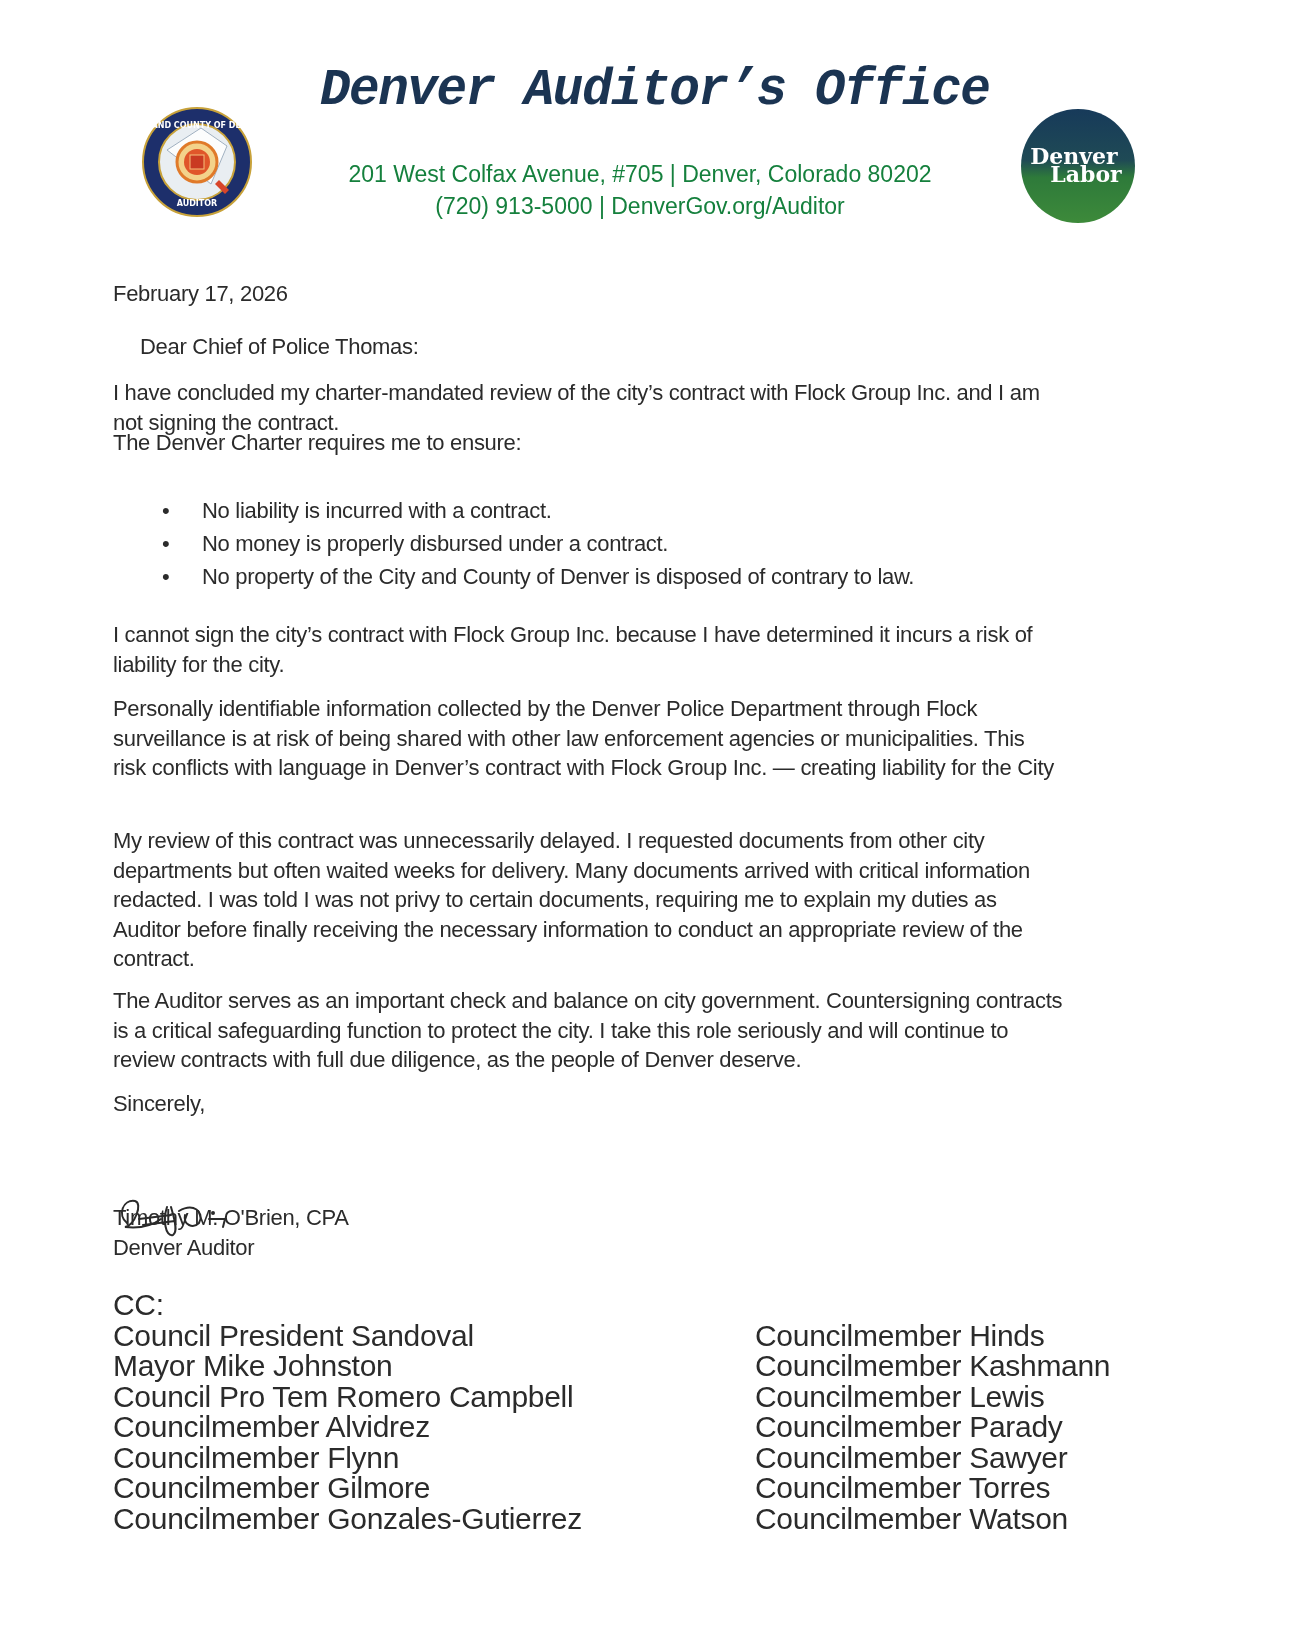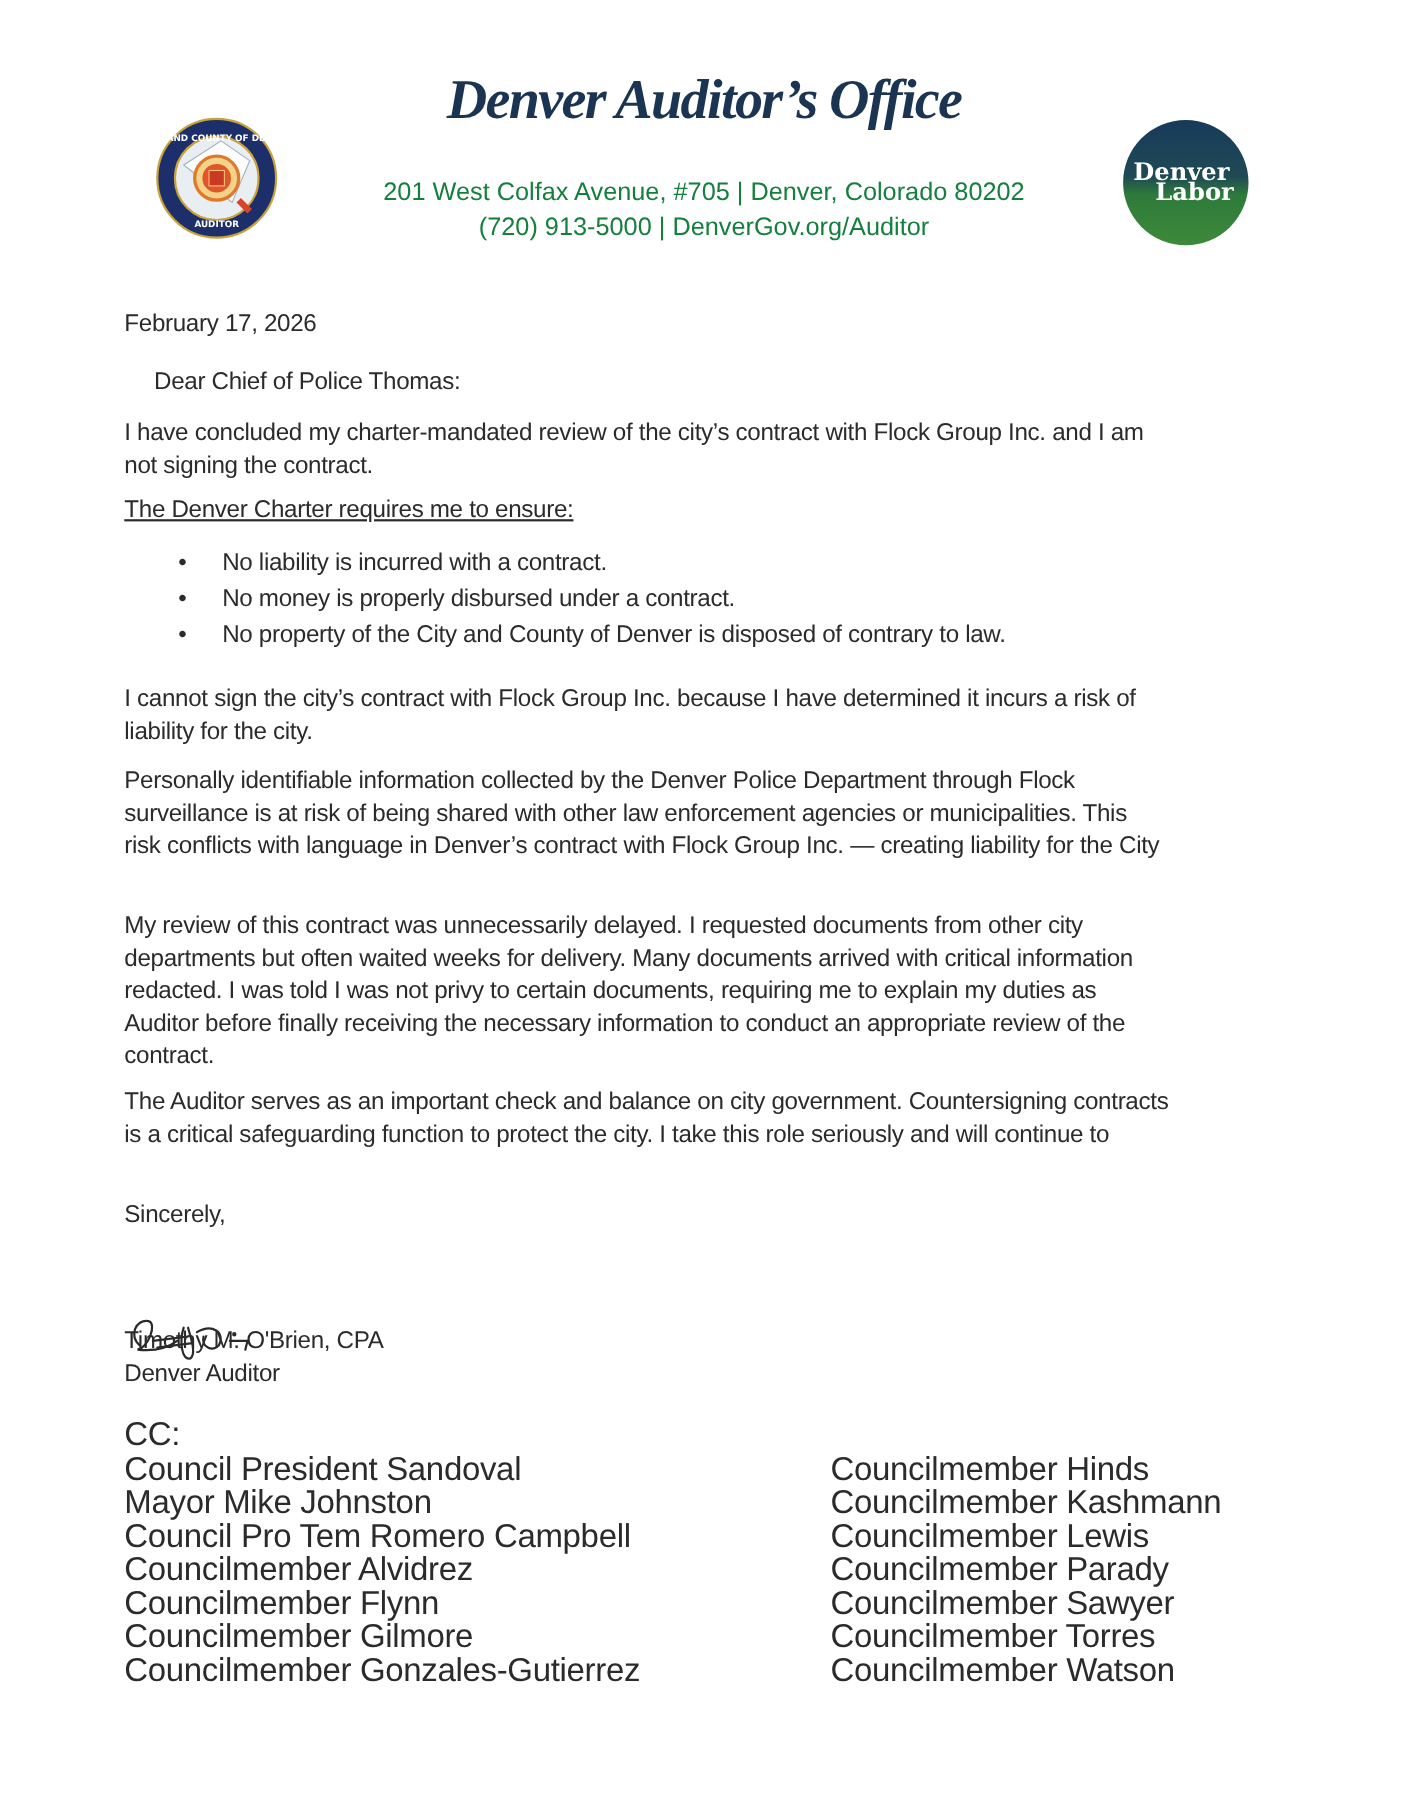--- a/index.html
+++ b/index.html
@@ -1,19 +1,19 @@
 <!DOCTYPE html>
 <html><head>
 <meta charset="utf-8">
 <style>
   html, body { margin: 0; padding: 0; background: #ffffff; }
   body { width: 1290px; height: 1647px; position: relative; overflow: hidden;
          font-family: "Liberation Sans", sans-serif; color: #2b2b2b; }
   .header-title { position: absolute; left: 320px; top: 62px; width: 640px; text-align: center;
-                  font-family: Liberation Serif, serif; font-weight: bold; font-style: italic;
+                  font-family: Liberation Mono, monospace; font-weight: bold; font-style: italic;
                   font-size: 51px; color: #1b3452; letter-spacing: -1.5px; white-space: nowrap; }
   .header-addr { position: absolute; left: 300px; top: 158px; width: 680px; text-align: center;
                  font-size: 23px; color: #15803d; line-height: 32px; }
   .seal { position: absolute; left: 141px; top: 106px; width: 112px; height: 112px; }
   .labor { position: absolute; left: 1020px; top: 108px; width: 116px; height: 116px; }
   .body-text { position: absolute; left: 113px; font-size: 22px; line-height: 29.5px; color: #2b2b2b;
                white-space: nowrap; letter-spacing: -0.3px; }
   .line { display: block; }
   .bullet-row { position: absolute; left: 162px; font-size: 22px; color: #2b2b2b; white-space: nowrap; letter-spacing: -0.3px; }
   .bullet-dot { display: inline-block; width: 40px; }
@@ -60,21 +60,21 @@
 </div>
 
 <div class="body-text" style="top:279px;">February 17, 2026</div>
 <div class="body-text" style="top:332px;margin-left:27px;">Dear Chief of Police Thomas:</div>
 
 <div class="body-text" style="top:378px;">
   <span class="line">I have concluded my charter-mandated review of the city’s contract with Flock Group Inc. and I am</span>
   <span class="line">not signing the contract.</span>
 </div>
 
-<div class="body-text" style="top:448px;text-decoration:underline;">The Denver Charter requires me to ensure:</div>
+<div class="body-text" style="top:428px;">The Denver Charter requires me to ensure:</div>
 
 <div class="bullet-row" style="top:498px;">
   <span class="bullet-dot">•</span><span>No liability is incurred with a contract.</span>
 </div>
 <div class="bullet-row" style="top:531px;">
   <span class="bullet-dot">•</span><span>No money is properly disbursed under a contract.</span>
 </div>
 <div class="bullet-row" style="top:564px;">
   <span class="bullet-dot">•</span><span>No property of the City and County of Denver is disposed of contrary to law.</span>
 </div>
@@ -94,20 +94,21 @@
   <span class="line">My review of this contract was unnecessarily delayed. I requested documents from other city</span>
   <span class="line">departments but often waited weeks for delivery. Many documents arrived with critical information</span>
   <span class="line">redacted. I was told I was not privy to certain documents, requiring me to explain my duties as</span>
   <span class="line">Auditor before finally receiving the necessary information to conduct an appropriate review of the</span>
   <span class="line">contract.</span>
 </div>
 
 <div class="body-text" style="top:986px;">
   <span class="line">The Auditor serves as an important check and balance on city government. Countersigning contracts</span>
   <span class="line">is a critical safeguarding function to protect the city. I take this role seriously and will continue to</span>
+  <span class="line">review contracts with full due diligence, as the people of Denver deserve.</span>
 </div>
 
 <div class="body-text" style="top:1089px;">Sincerely,</div>
 
 <div class="sig">
   <svg width="130" height="60" viewBox="0 0 130 60" fill="none" stroke="#2a2a2a" stroke-width="2" stroke-linecap="round">
     <path d="M14 38 C4 30 10 14 22 16 C30 18 22 40 12 42 C30 44 40 40 48 34"></path>
     <path d="M26 34 L58 30 M30 40 L62 36"></path>
     <path d="M54 22 C50 34 52 52 60 50 C66 46 60 30 58 22"></path>
     <path d="M66 26 C80 18 92 26 86 38 C80 44 70 40 72 30"></path>

